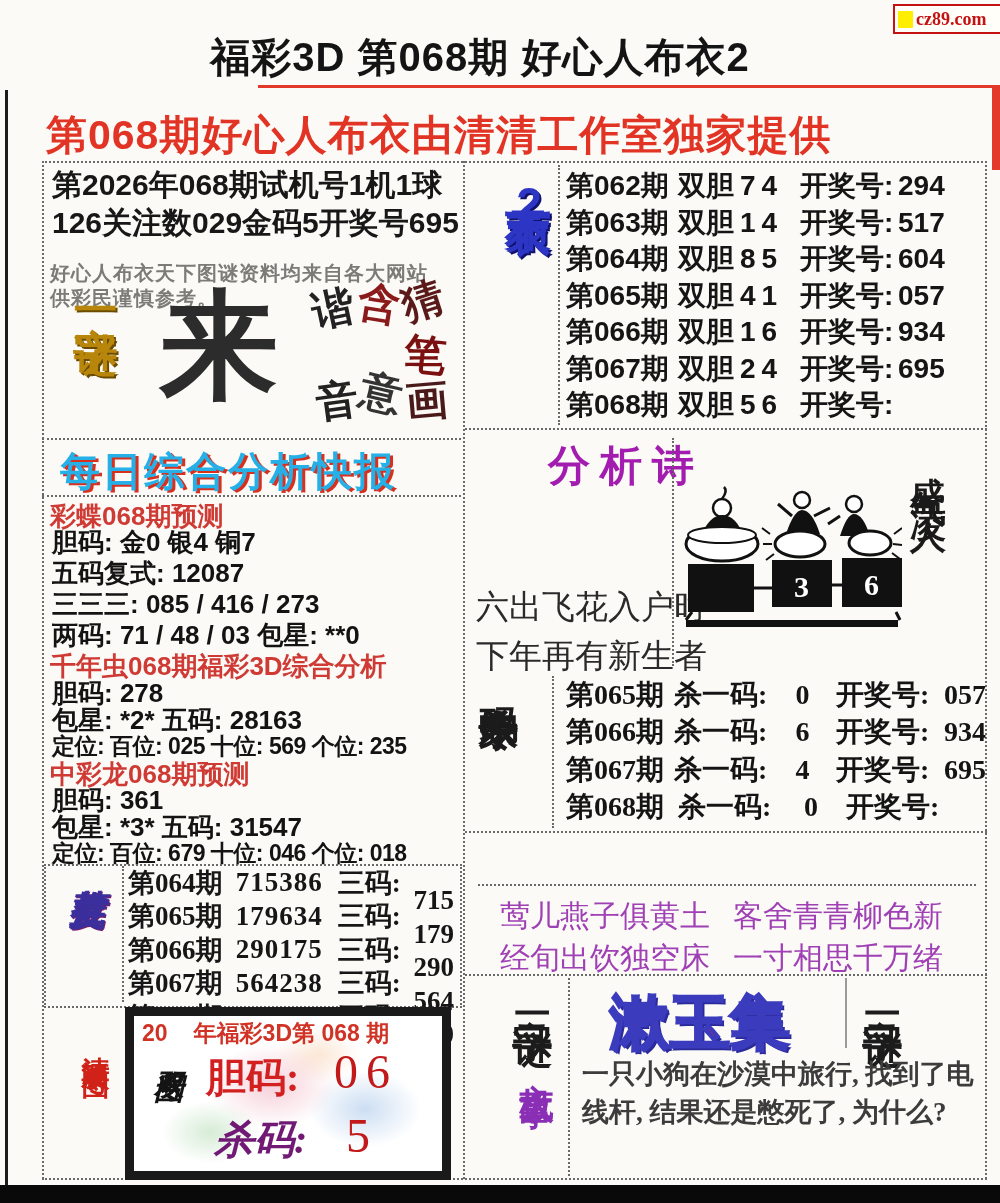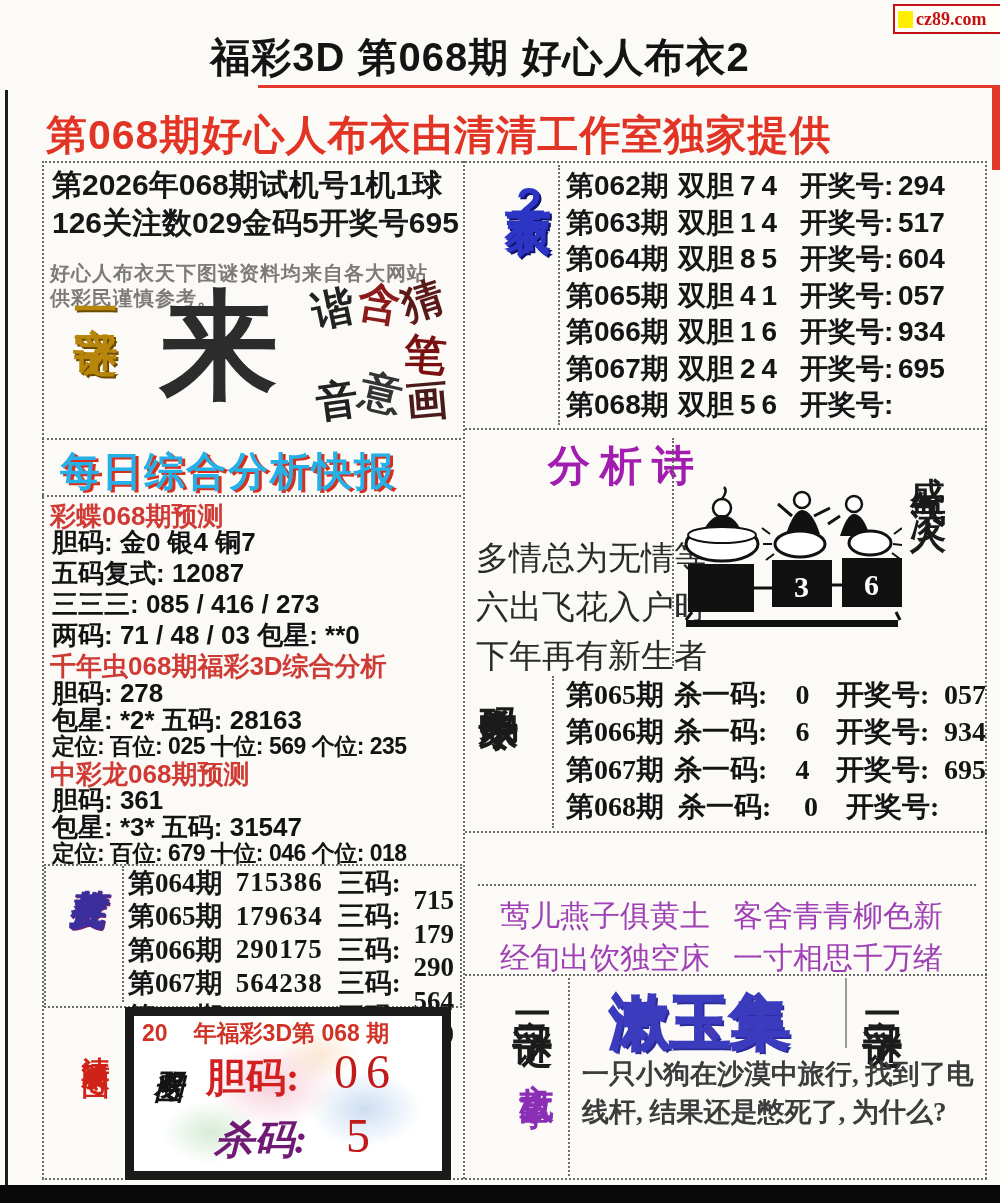--- a/index.html
+++ b/index.html
@@ -258,21 +258,20 @@
       <span class="sd-per">第068期</span>
       <span class="sd-lab">双胆</span>
       <span class="sd-dan">56</span>
       <span class="sd-kai">开奖号:</span>
       <span class="sd-res"></span>
     </div>
   </div>
   <div class="abs hdot" style="left:465px;top:428px;width:522px;"></div>
 
   <div class="abs fx-title">分析诗</div>
-  <div class="abs fx-line" style="left:476px;top:536px;">多情总为无情等</div>
   <div class="abs fx-line" style="left:476px;top:585px;">六出飞花入户时</div>
   <div class="abs fx-line" style="left:476px;top:634px;">下年再有新生者</div>
   <div class="abs vdot" style="left:672px;top:438px;height:228px;"></div>
 
   <svg class="abs" style="left:682px;top:442px;" width="220" height="222" viewBox="0 0 220 222">
 
     <circle cx="40" cy="66" r="9" fill="#fff" stroke="#111" stroke-width="2.5"></circle>
     <path d="M40 57 q6 -8 2 -12" fill="none" stroke="#111" stroke-width="2.5"></path>
     <path d="M18 95 q10 -22 22 -22 q14 0 22 22 z" fill="#111"></path>
 

